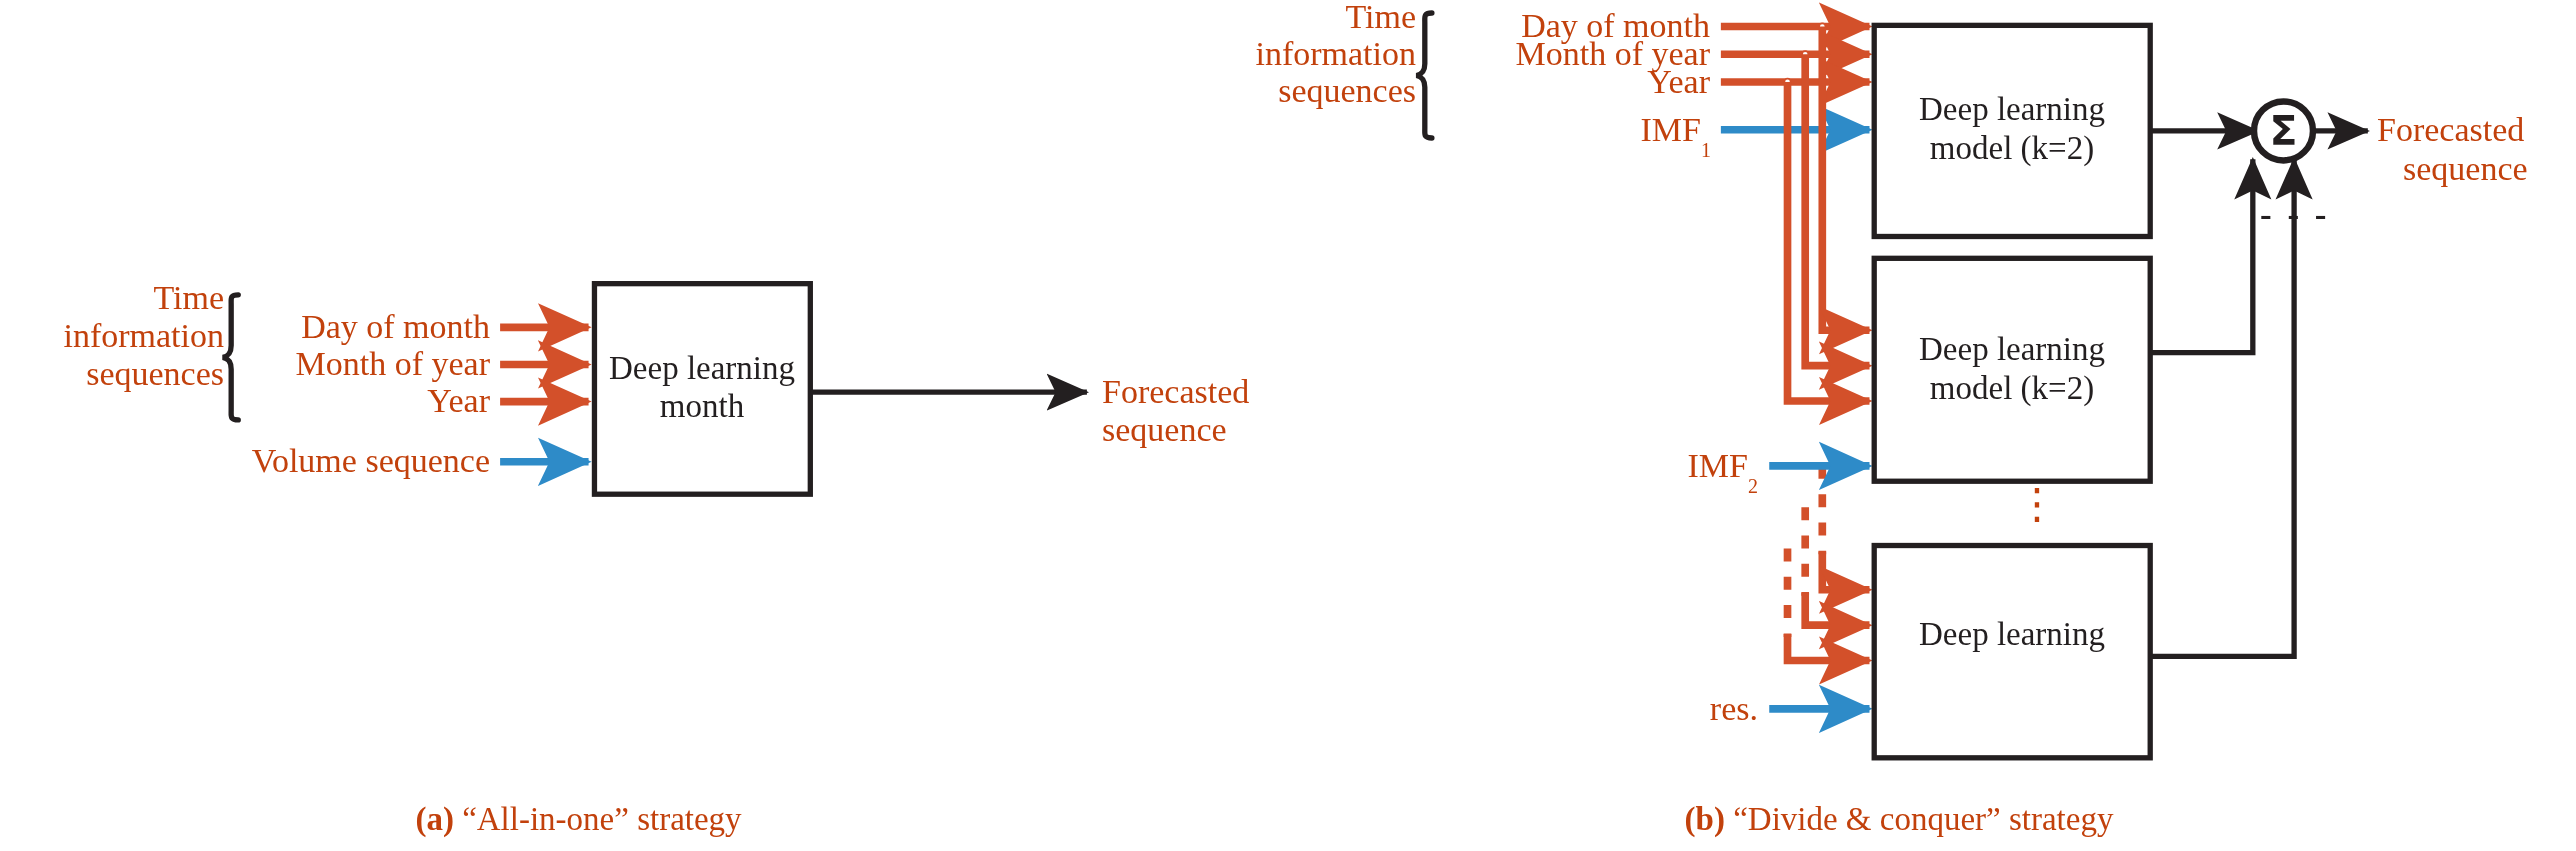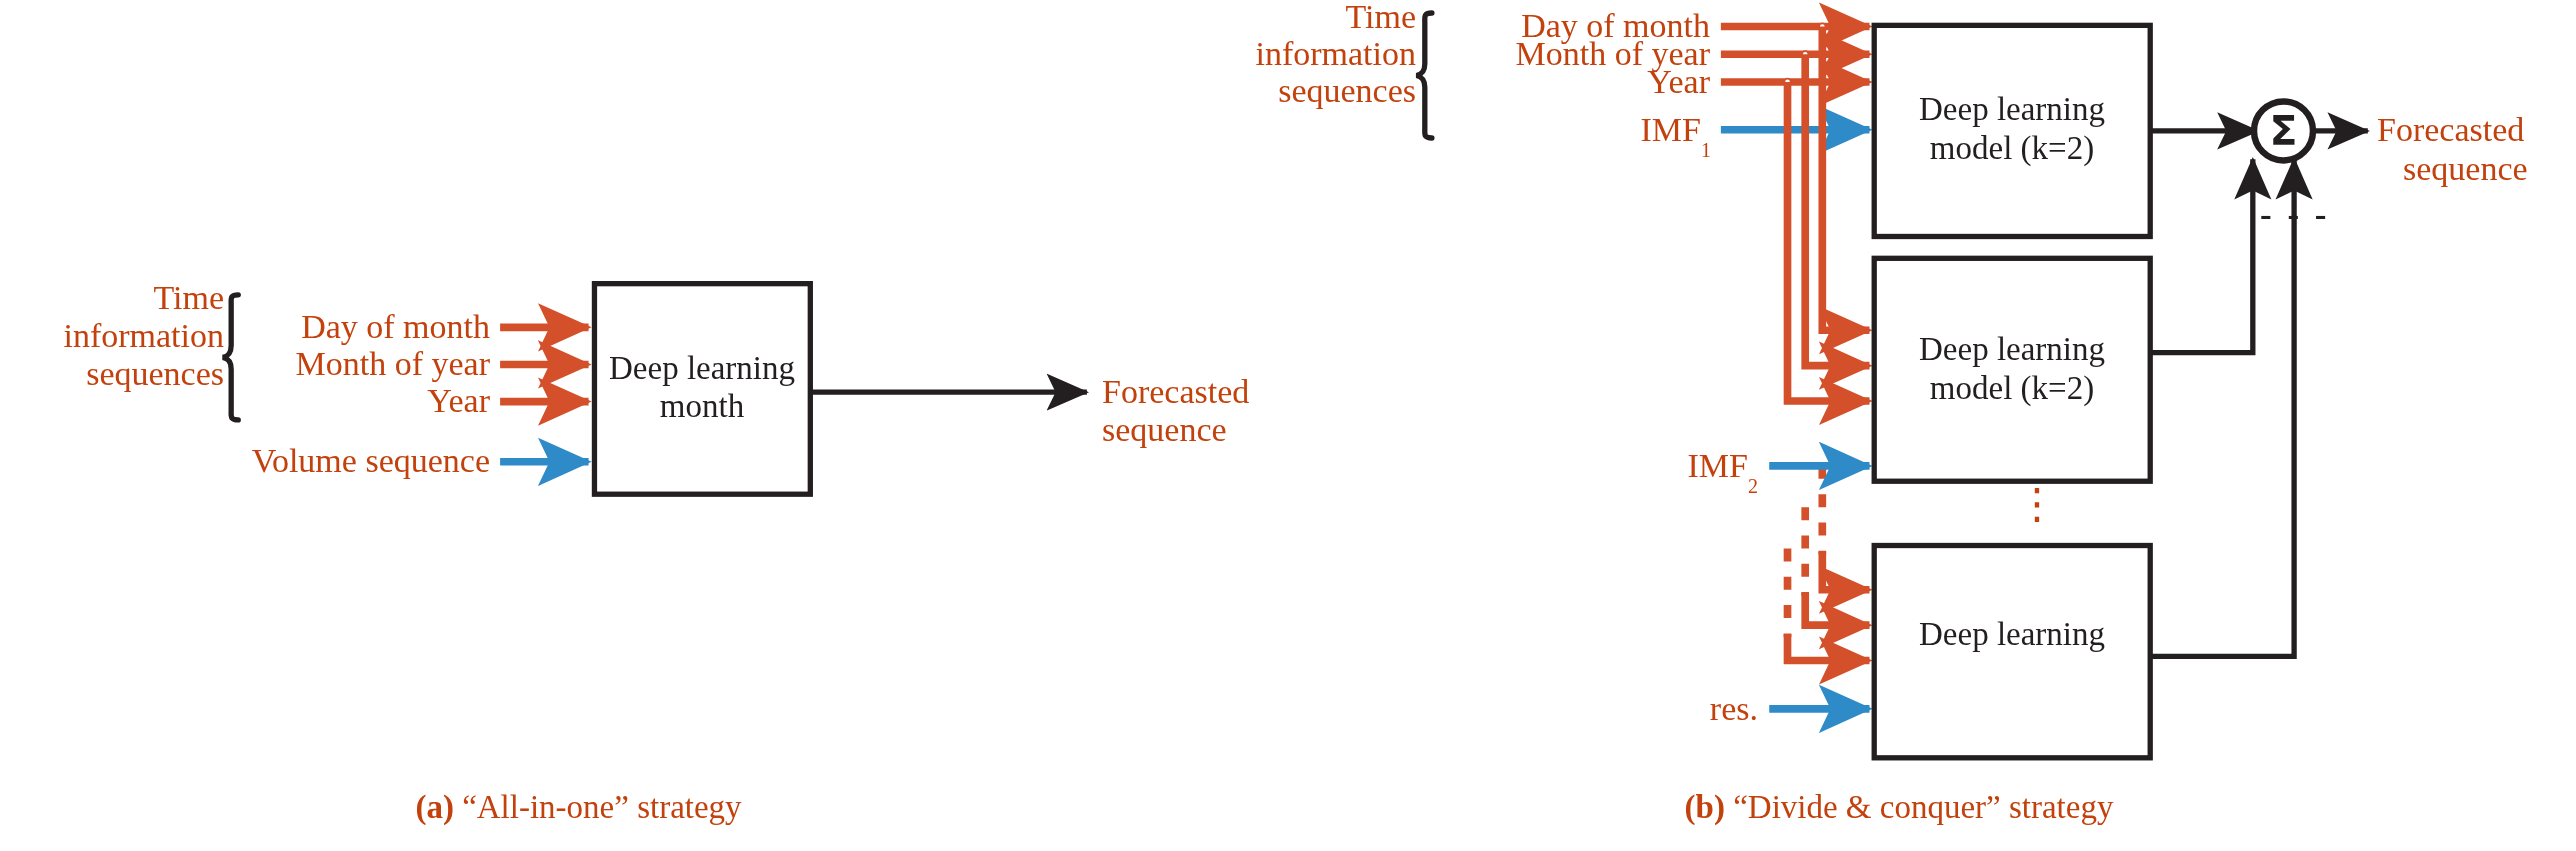--- a/index.html
+++ b/index.html
@@ -2,21 +2,21 @@
 <html style="font-size:9.4px"><head>
 <meta charset="utf-8">
 <style>
   html,body{margin:0;padding:0;background:#fff;}
   body{width:2576px;height:851px;position:relative;overflow:hidden;
        font-family:"Liberation Serif","DejaVu Serif",serif;color:#231f20;}
   #stage{position:absolute;left:0;top:0;width:2576px;height:851px;}
   svg.layer{position:absolute;left:0;top:0;width:2576px;height:851px;}
   .lbl{position:absolute;white-space:nowrap;line-height:1.0;color:#c2410c;}
   .t58{font-size:34px;}
-  .cap{font-size:33px;}
+  .cap{font-size:33px;margin-top:12px;}
   .cap b{font-weight:bold;}
   .rt{text-align:right;}
   .sub{font-size:20px;vertical-align:sub;position:relative;top:8.3px;}
   .boxtxt{position:absolute;text-align:center;font-size:33px;line-height:1.18;color:#231f20;}
   .sig{position:absolute;font-size:41px;font-weight:bold;text-align:center;color:#231f20;
        font-family:"DejaVu Sans",sans-serif;}
   .dots-h{position:absolute;font-size:35px;letter-spacing:3.5px;color:#231f20;font-weight:bold;}
 </style>
 </head>
 <body>

